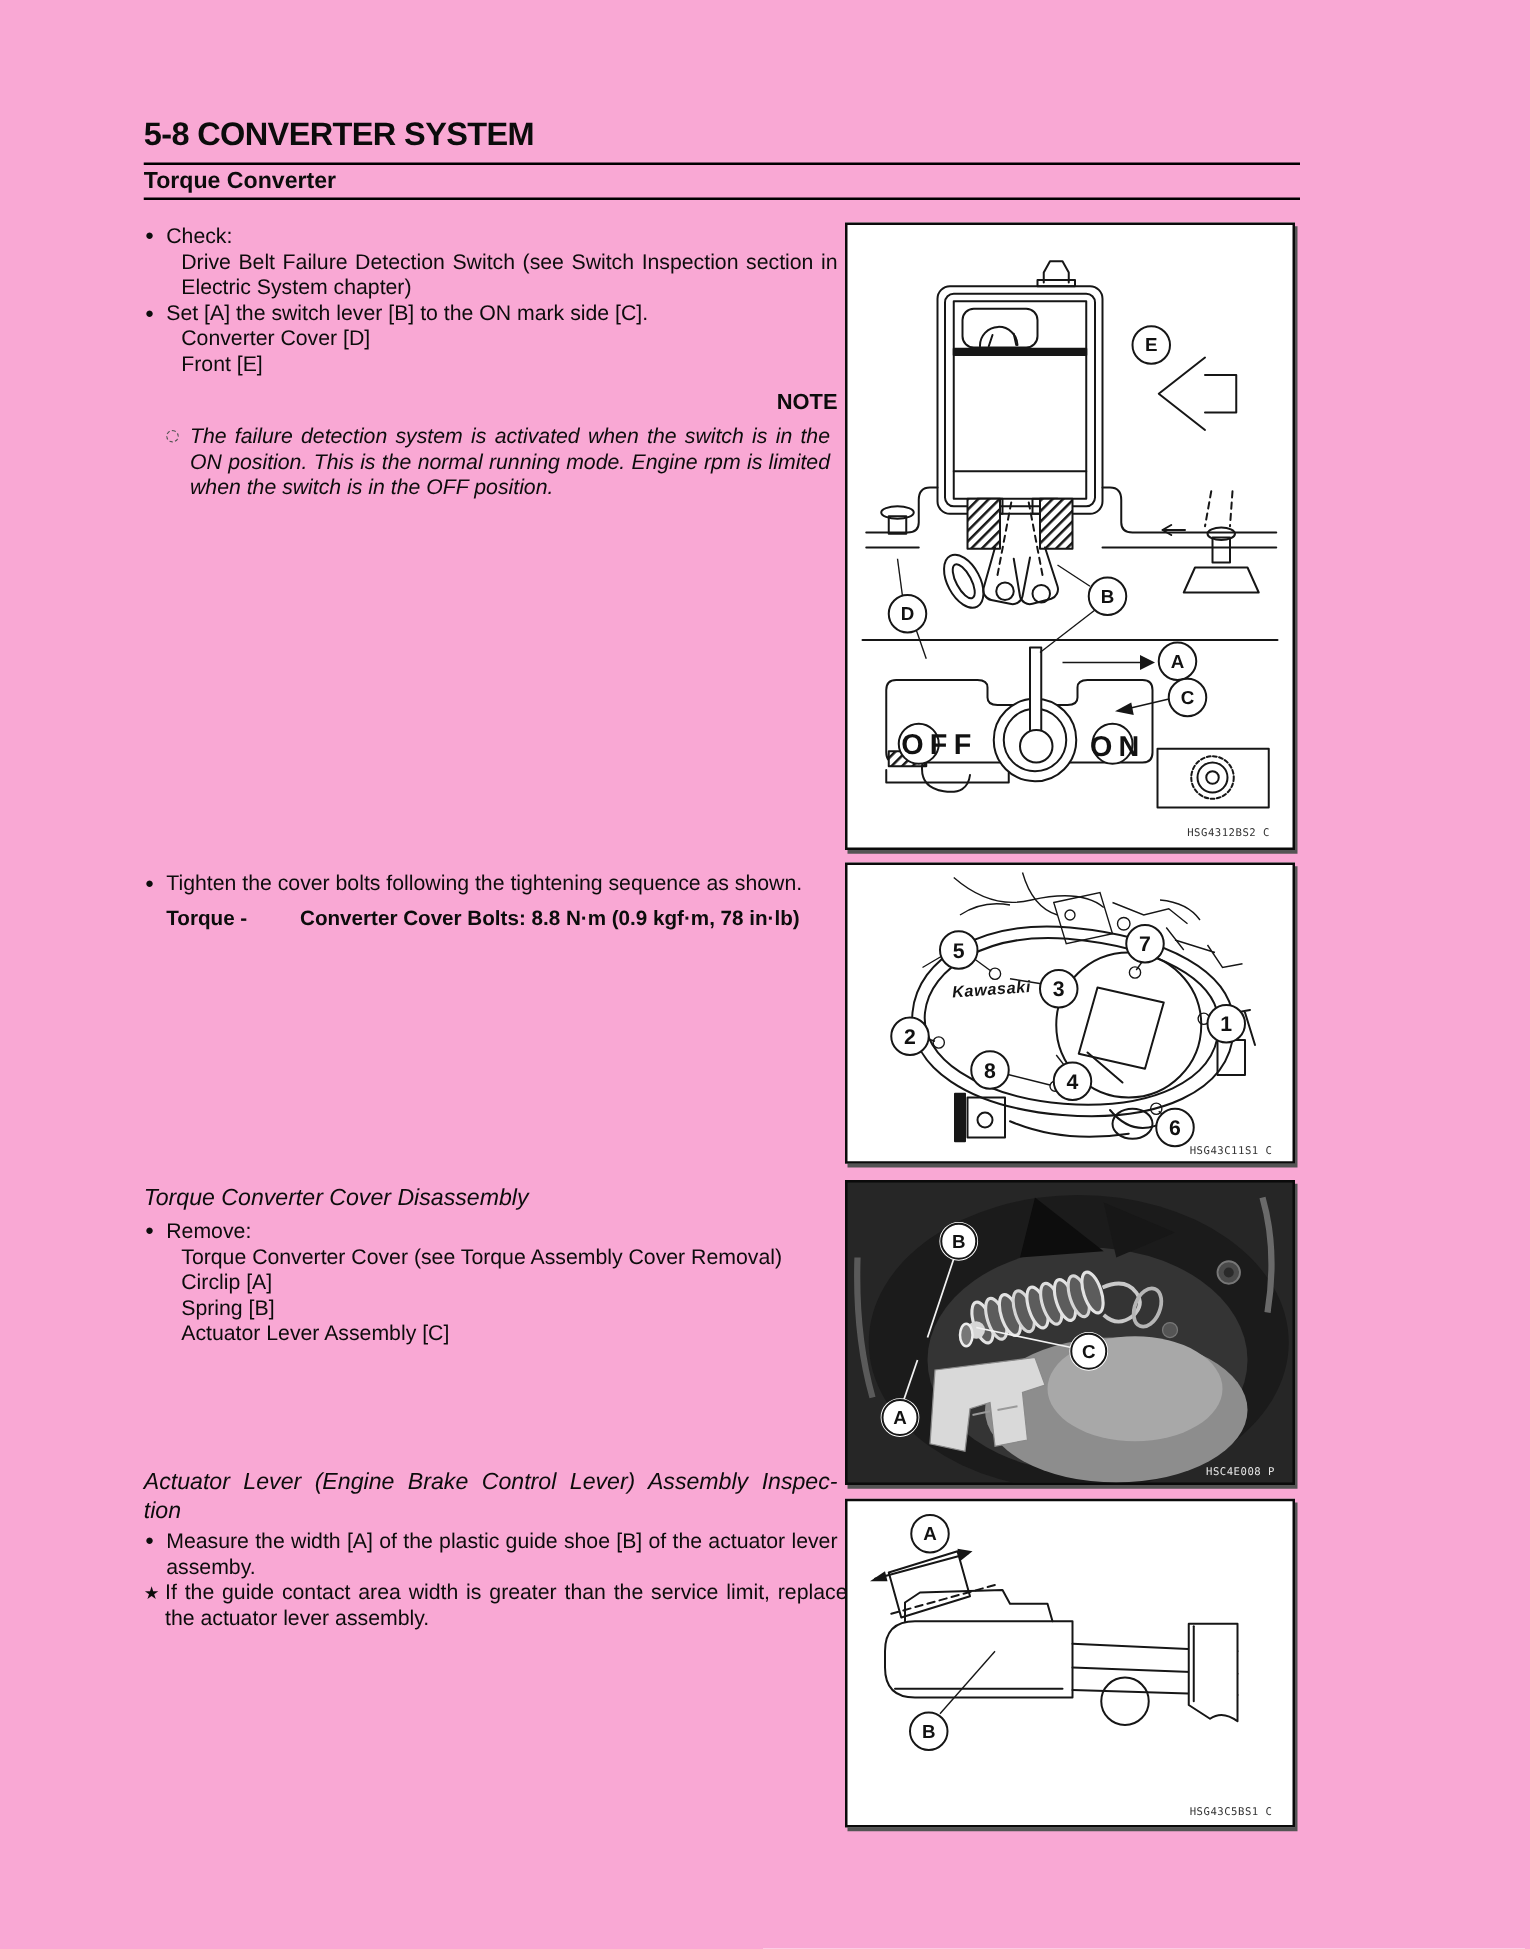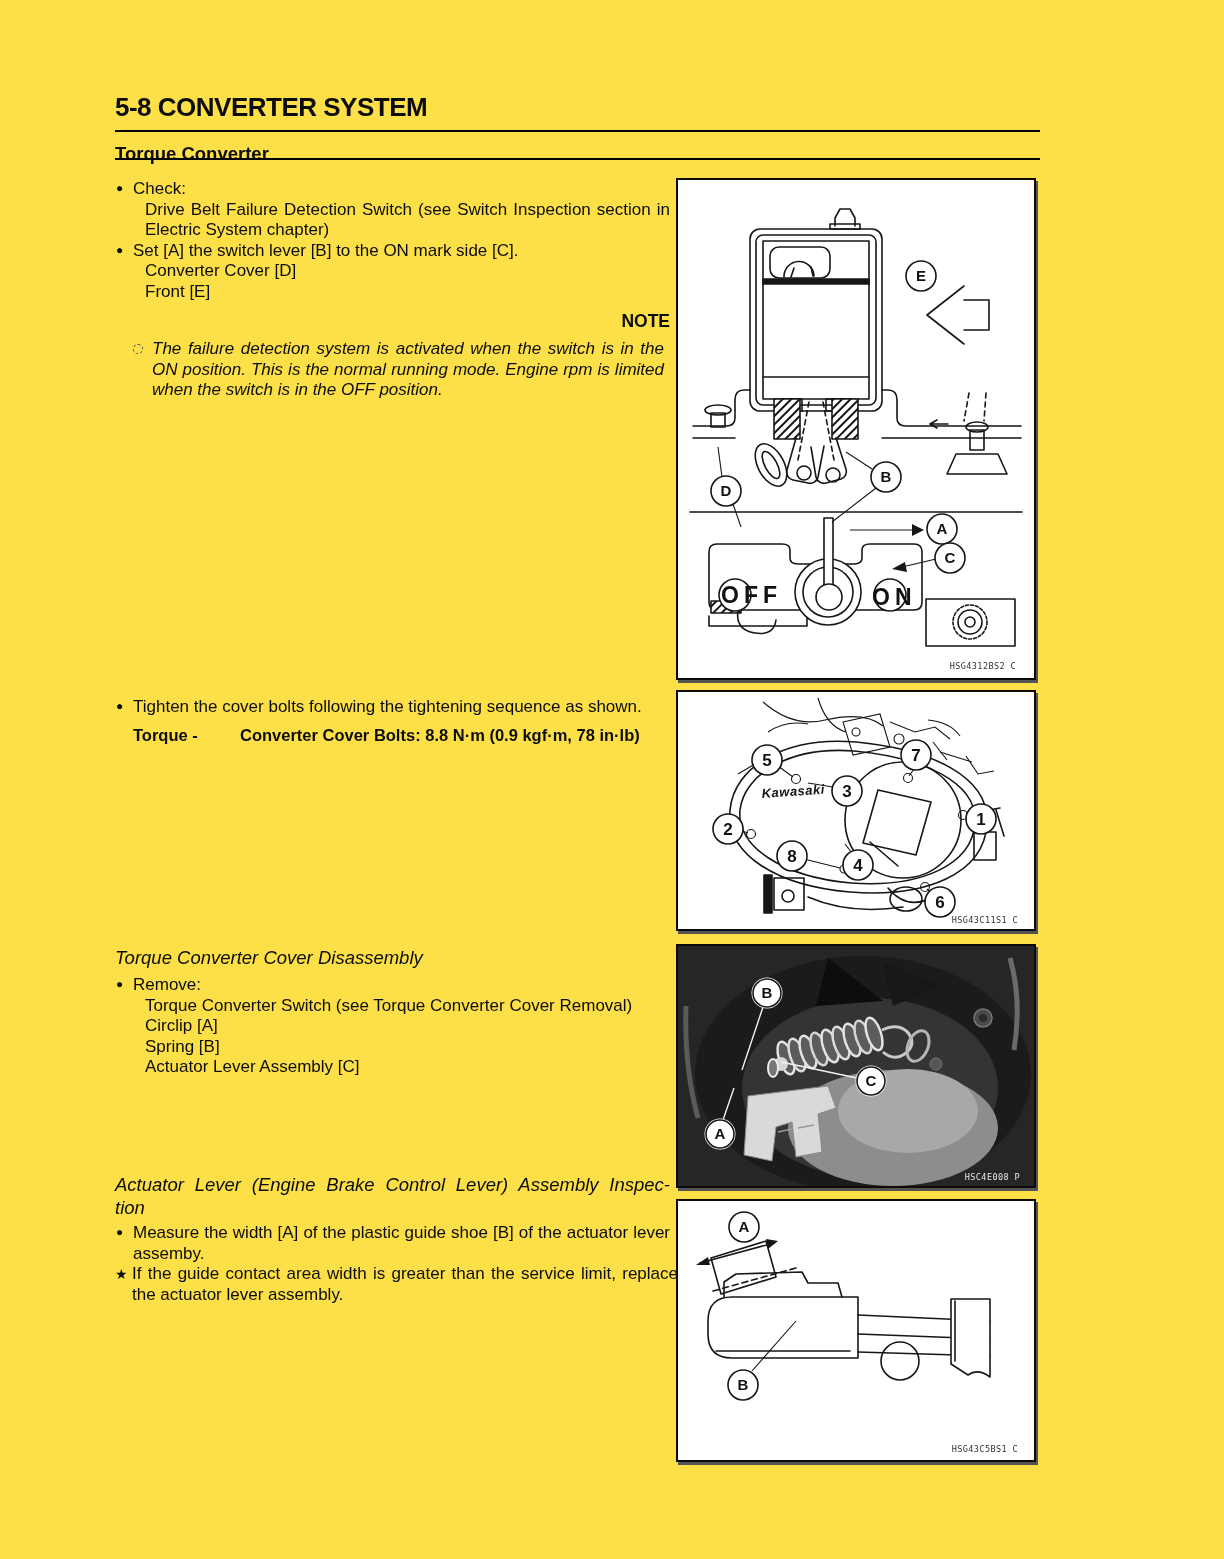--- a/index.html
+++ b/index.html
@@ -1,19 +1,19 @@
 <!DOCTYPE html>
 <html><head>
 <meta charset="utf-8">
 <style>
   html,body{margin:0;padding:0;background:#fff;}
-  .page{position:relative;width:1224px;height:1559px;background:#fde047;overflow:hidden;
+  .page{position:relative;width:1224px;height:1559px;background:#f9a8d4;overflow:hidden;
         font-family:"Liberation Sans",sans-serif;color:#0c0c0c;}
   h1{position:absolute;left:115px;top:92px;margin:0;font-size:26px;font-weight:bold;letter-spacing:-.5px;white-space:nowrap;}
-  h2{position:absolute;left:115px;top:143px;margin:0;font-size:18.5px;font-weight:bold;white-space:nowrap;}
+  h2{position:absolute;left:115px;top:133px;margin:0;font-size:18.5px;font-weight:bold;white-space:nowrap;}
   .rule{position:absolute;left:115px;width:925px;height:0;border-top:2px solid #000;}
   #rule1{top:130px}
   #rule2{top:158px}
 
   .blk{position:absolute;left:115px;width:555px;font-size:17px;line-height:20.6px;}
   #blk1{top:179px}
   #blk2{top:697px}
   #blk3{top:946px}
   #blk4{top:1173px}
 
@@ -90,21 +90,21 @@
       <span class="t-label">Torque -</span>
       <span>Converter Cover Bolts: 8.8 N·m (0.9 kgf·m, 78 in·lb)</span>
     </div>
   </div>
 
   <div class="blk" id="blk3">
     <div class="ital-h">Torque Converter Cover Disassembly</div>
     <div class="b-line mt6">
       <span class="bullet">●</span><span>Remove:</span>
     </div>
-    <div class="ind">Torque Converter Switch (see Torque Converter Cover Removal)</div>
+    <div class="ind">Torque Converter Cover (see Torque Assembly Cover Removal)</div>
     <div class="ind">Circlip [A]</div>
     <div class="ind">Spring [B]</div>
     <div class="ind">Actuator Lever Assembly [C]</div>
   </div>
 
   <div class="blk" id="blk4">
     <div class="ital-h">
       <div class="insp-l1">Actuator Lever (Engine Brake Control Lever) Assembly Inspec-</div>
       <div>tion</div>
     </div>

